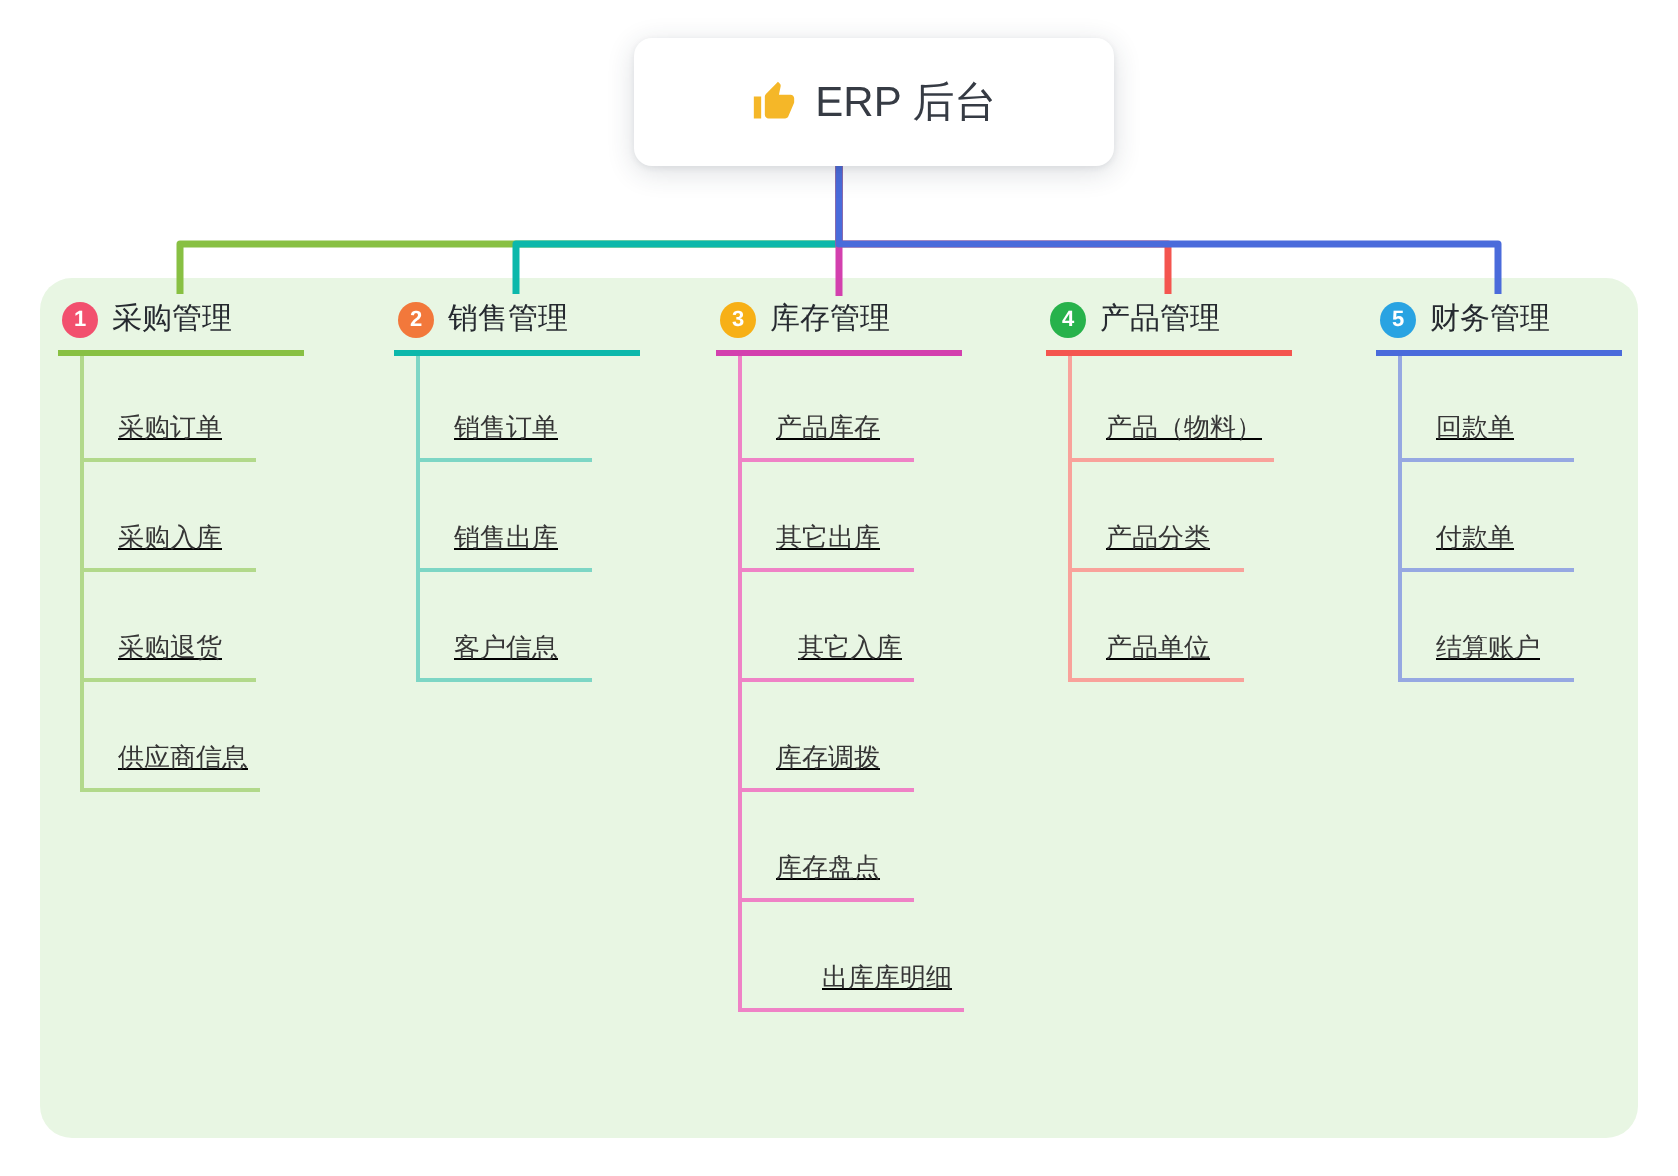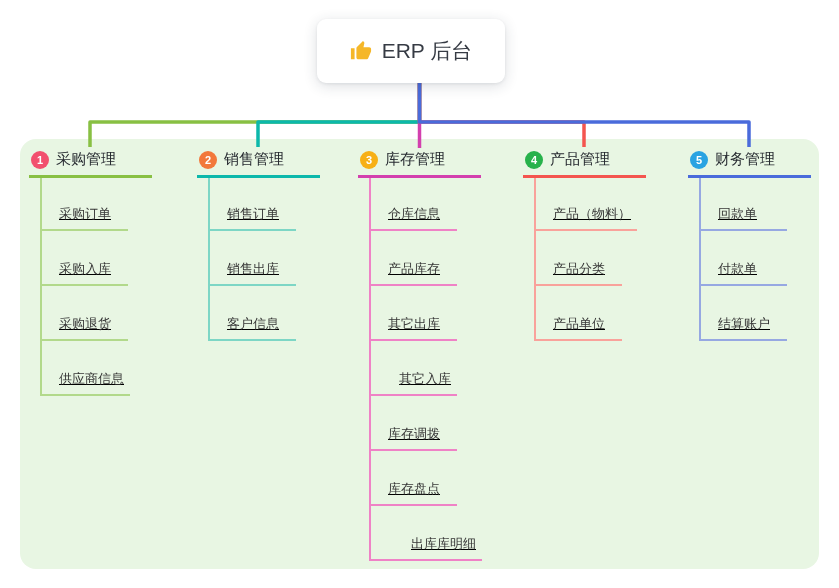--- a/index.html
+++ b/index.html
@@ -7,21 +7,21 @@
     position:relative;width:839px;height:588px;overflow:hidden;
     font-family:"Liberation Sans","DejaVu Sans",sans-serif;
     background:#ffffff;
   }
   .panel{
     position:absolute;left:20px;top:139px;width:799px;height:430px;
     border-radius:16px;z-index:1;
   }
   svg.connectors{position:absolute;left:0;top:0;z-index:2;}
   .root-card{
-    position:absolute;left:317px;top:19px;width:188px;height:64px;
+    position:absolute;left:317px;top:19px;width:240px;height:64px;
     background:#ffffff;border-radius:9px;z-index:4;
     box-shadow:0 3px 14px rgba(40,50,70,.16),0 1px 3px rgba(40,50,70,.08);
     display:flex;align-items:center;justify-content:center;gap:10px;
     font-size:21px;font-weight:500;color:#363b44;cursor:pointer;
   }
   .branch{position:absolute;top:150px;width:123px;z-index:3;}
   .branch-header{
     display:flex;align-items:center;gap:7px;
     padding:0 0 6px 2px;border-bottom:3px solid var(--main);
     font-size:15px;color:#262a30;cursor:pointer;white-space:nowrap;
@@ -105,23 +105,20 @@
       </div>
   </div>
 
   <div class="branch" style="left: 358px; --main: #d340ae; --light: #ef82c6;">
     <div class="branch-header">
       <span class="badge" style="background: rgb(247, 176, 22);">3</span>
       <span>库存管理</span>
     </div>
     <div class="branch-children">
         <div class="child">
-          <div class="child-label" style="color: rgb(54, 54, 54);">仓库信息</div>
-        </div>
-        <div class="child">
           <div class="child-label" style="color: rgb(54, 54, 54);">产品库存</div>
         </div>
         <div class="child">
           <div class="child-label" style="color: rgb(54, 54, 54);">其它出库</div>
         </div>
         <div class="child">
           <div class="child-label" style="color: rgb(54, 54, 54); text-align: right;">其它入库</div>
         </div>
         <div class="child">
           <div class="child-label" style="color: rgb(54, 54, 54);">库存调拨</div>

